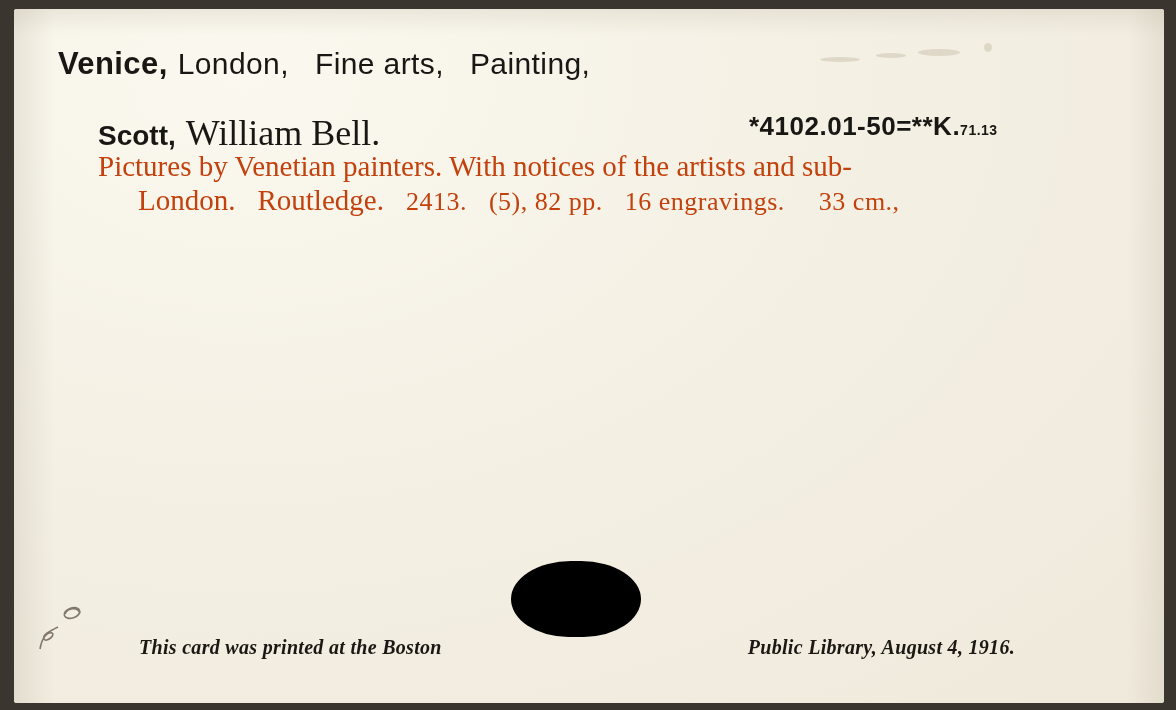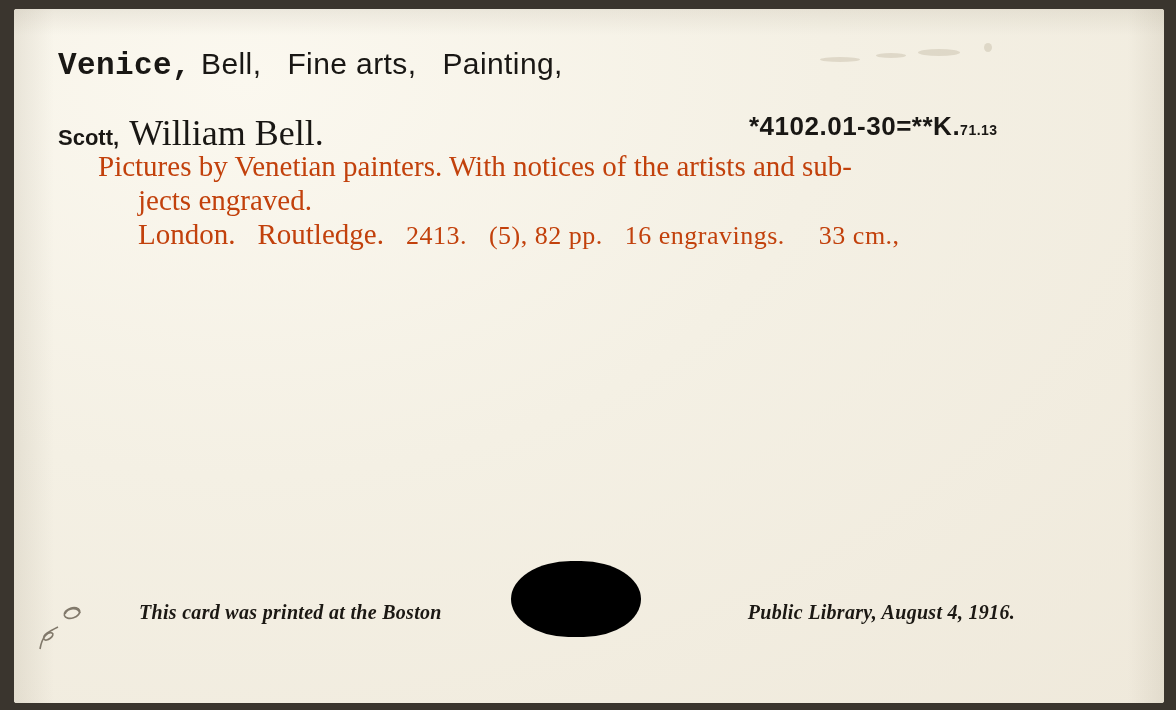--- a/index.html
+++ b/index.html
@@ -53,21 +53,21 @@
   
   .heading {
     position: absolute;
     left: 44px;
     top: 36px;
     white-space: nowrap;
     font-size: 33px;
     letter-spacing: 0.4px;
   }
   .heading .h-bold {
-    font-family: Liberation Mono, monospace;
+    font-family: Liberation Sans, sans-serif;
     font-weight: bold;
     font-size: 31px;
   }
   .heading .h-reg {
     font-family: "Liberation Sans", sans-serif;
     font-weight: normal;
     font-size: 30px;
   }
   .heading .gap-s { display: inline-block; width: 10px; }
   .heading .gap-m { display: inline-block; width: 26px; }
@@ -76,21 +76,22 @@
   .author-line {
     position: absolute;
     left: 44px;
     top: 103px;
     font-size: 28px;
     white-space: nowrap;
   }
   .author-line .a-bold {
     font-family: "Liberation Sans", sans-serif;
     font-weight: bold;
-    font-size: 22px;
+    font-size: 28px;
+    margin-left: 40px;
   }
   .author-line .a-rest {
     font-family: "Liberation Serif", serif;
     font-size: 36px;
   }
 
   .callnum {
     position: absolute;
     left: 735px;
     top: 102px;
@@ -119,21 +120,21 @@
   .ind-1 { padding-left: 40px; }
   .ind-2 { padding-left: 80px; }
   .sp-wide { display: inline-block; width: 22px; }
   .sp-xwide { display: inline-block; width: 34px; }
   .oldnum { font-size: 26px; letter-spacing: 0.5px; }
 
   
   .printed-line {
     position: absolute;
     left: 125px;
-    top: 592px;
+    top: 627px;
     width: 920px;
     font-family: "Liberation Serif", serif;
     font-style: italic;
     font-weight: bold;
     font-size: 20px;
     letter-spacing: 0.3px;
     color: #1b1813;
     display: flex;
     justify-content: space-between;
     align-items: baseline;
@@ -208,34 +209,33 @@
     <div class="smudge">
       <span style="left:6px;  top:14px; width:40px; height:5px;"></span>
       <span style="left:62px; top:10px; width:30px; height:5px;"></span>
       <span style="left:104px;top:6px;  width:42px; height:7px;"></span>
       <span style="left:170px;top:0px;  width:8px;  height:9px;"></span>
     </div>
 
     <div class="content">
 
       <div class="heading">
-        <span class="h-bold">Venice,</span><span class="gap-s"></span><span class="h-reg">Bell,</span><span class="gap-m"></span><span class="h-reg">Fine arts,</span><span class="gap-m"></span><span class="h-reg">Painting,</span>
+        <span class="h-bold">Venice,</span><span class="gap-s"></span><span class="h-reg">London,</span><span class="gap-m"></span><span class="h-reg">Fine arts,</span><span class="gap-m"></span><span class="h-reg">Painting,</span>
       </div>
 
       <div class="author-line">
         <span class="a-bold">Scott,</span><span class="gap-s" style="display:inline-block;width:10px;"></span><span class="a-rest">William Bell.</span>
       </div>
 
       <div class="callnum">
-        <span>*4102.01-30=**K.</span><span class="cn-small">71.13</span>
+        <span>*4102.01-50=**K.</span><span class="cn-small">71.13</span>
       </div>
 
       <div class="body-block">
         <div class="body-line ind-1">Pictures by Venetian painters.   With notices of the artists and sub-</div>
-        <div class="body-line ind-2">jects engraved.</div>
         <div class="body-line ind-2">
           <span>London.</span><span class="sp-wide"></span><span>Routledge.</span><span class="sp-wide"></span><span class="oldnum">2413.</span><span class="sp-wide"></span><span class="oldnum">(5), 82 pp.</span><span class="sp-wide"></span><span class="oldnum">16 engravings.</span><span class="sp-xwide"></span><span class="oldnum">33 cm.,</span>
         </div>
       </div>
 
       <div class="pencil-mark">
         <svg width="64" height="52" viewBox="0 0 64 52" fill="none" stroke="#6e6557" stroke-width="1.6">
           <path d="M8 48 C10 36, 16 30, 20 32 C24 34, 14 42, 12 38 C10 34, 18 30, 26 26"></path>
           <ellipse cx="40" cy="12" rx="8" ry="5" transform="rotate(-18 40 12)"></ellipse>
           <path d="M33 13 C36 6, 46 6, 48 12"></path>

